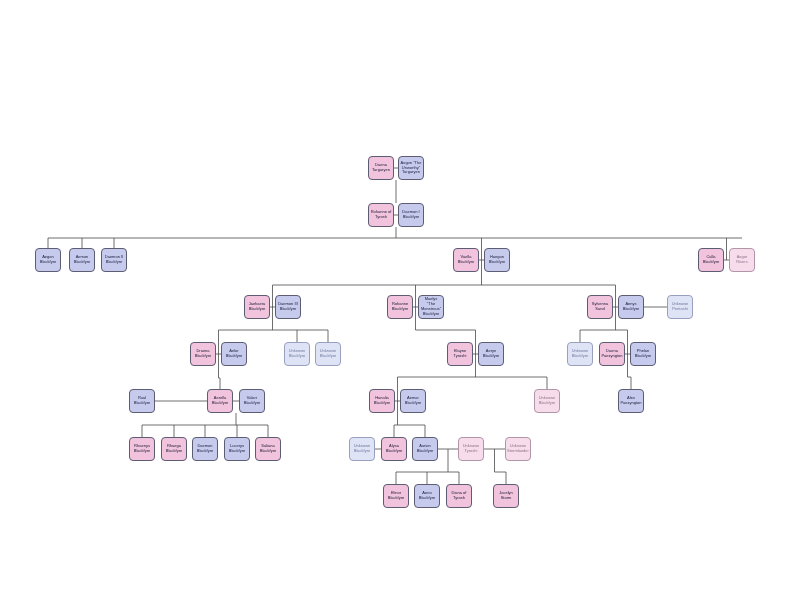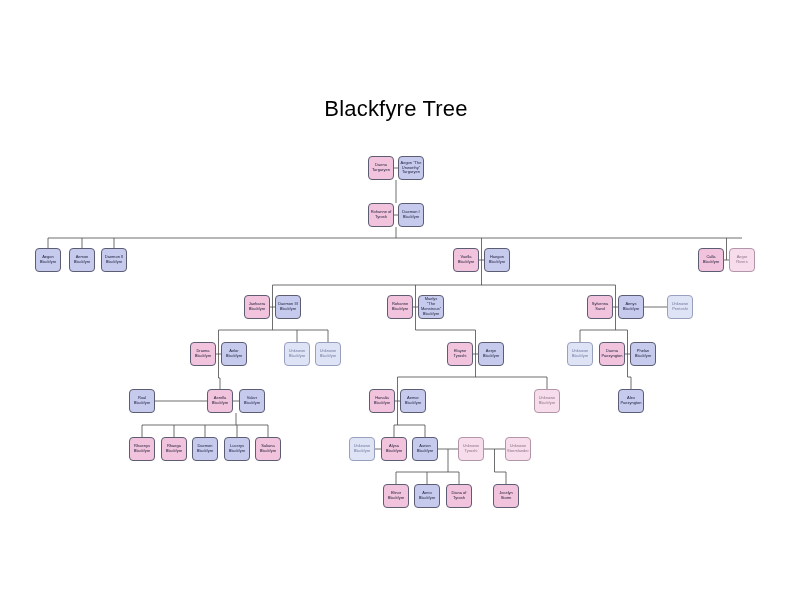--- a/index.html
+++ b/index.html
@@ -34,21 +34,20 @@
   }
   .node.f{background:#f2c3dc;}
   .node.m{background:#c6cbee;}
   .node.fu{background:#f7ddeb;border-color:#b295a8;color:#8d7388;}
   .node.mu{background:#dfe3f6;border-color:#98a0bd;color:#6f7a9d;}
 </style>
 </head>
 <body>
 
 <div class="stage">
-  <div class="diagram-title">Blackfyre Tree</div>
   <svg id="edges-svg" viewBox="0 0 792 612" xmlns="http://www.w3.org/2000/svg">
       <line x1="394" y1="168" x2="398" y2="168" stroke="#4a4a4a" stroke-width="0.8"></line>
       <line x1="396" y1="180" x2="396" y2="203" stroke="#4a4a4a" stroke-width="0.8"></line>
       <line x1="394" y1="215" x2="398" y2="215" stroke="#4a4a4a" stroke-width="0.8"></line>
       <line x1="396" y1="227" x2="396" y2="238" stroke="#4a4a4a" stroke-width="0.8"></line>
       <line x1="48" y1="238" x2="742" y2="238" stroke="#4a4a4a" stroke-width="0.8"></line>
       <line x1="48" y1="238" x2="48" y2="248" stroke="#4a4a4a" stroke-width="0.8"></line>
       <line x1="82" y1="238" x2="82" y2="248" stroke="#4a4a4a" stroke-width="0.8"></line>
       <line x1="114" y1="238" x2="114" y2="248" stroke="#4a4a4a" stroke-width="0.8"></line>
       <line x1="481.5" y1="238" x2="481.5" y2="285" stroke="#4a4a4a" stroke-width="0.8"></line>

